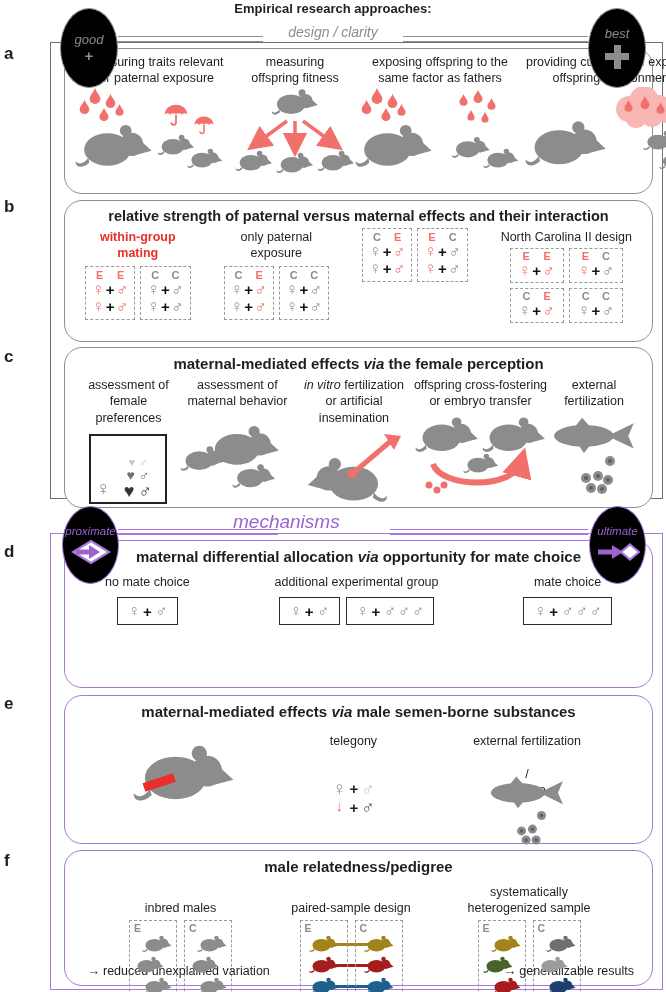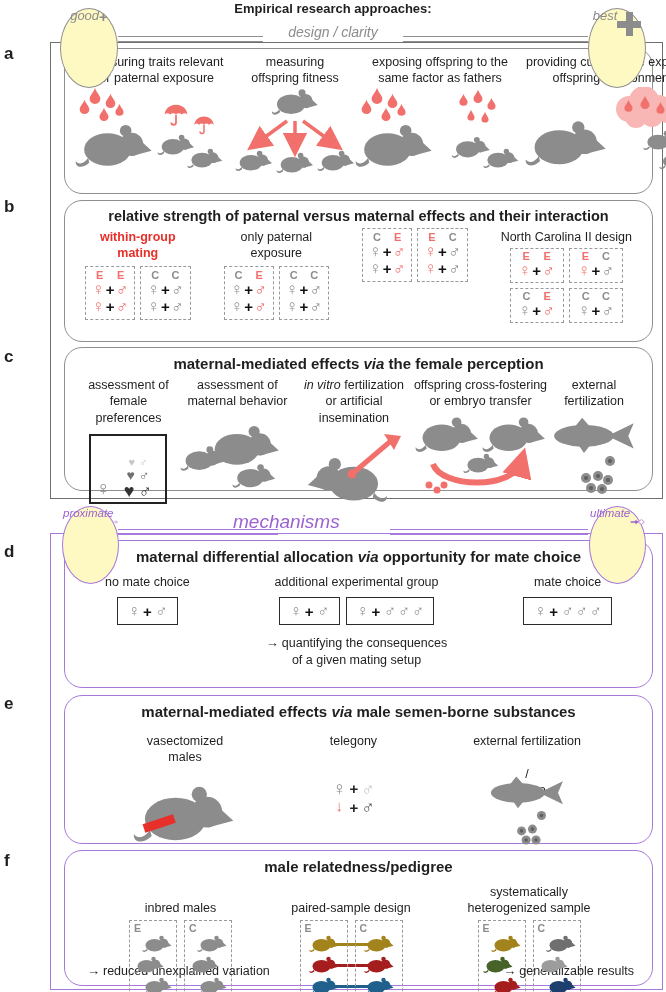--- a/index.html
+++ b/index.html
@@ -15,27 +15,27 @@
   .mline{height:4px;border-top:1.4px solid var(--purple_border);border-bottom:1.4px solid var(--purple_border);}
   .mech-title{left:233px;top:511px;width:200px;text-align:left;font-size:19px;font-style:italic;color:var(--purple);}
   
   .sec-gray{left:50px;top:42px;width:611px;height:455px;border:1.6px solid var(--mid_border);}
   .sec-purple{left:50px;top:533px;width:611px;height:455px;border:1.6px solid var(--purple_border);}
   .panel{left:64px;width:589px;border-radius:18px;background:#fff;z-index:2;box-sizing:border-box;}
   .panel.gray{border:1.5px solid var(--panel_border);}
   .panel.purple{border:1.5px solid var(--purple_border);}
   .p-a{top:48px;height:146px;}
   .p-b{top:200px;height:142px;}
-  .p-c{top:347px;height:144px;}
+  .p-c{top:347px;height:161px;}
   .p-d{top:540px;height:148px;}
   .p-e{top:695px;height:149px;}
   .p-f{top:850px;height:136px;position:absolute;}
   .plabel{left:4px;font-size:17px;font-weight:bold;z-index:3;}
   
-  .badge{border-radius:50%;background:#fef9c3;display:flex;flex-direction:row;align-items:flex-start;justify-content:center;z-index:6;box-sizing:border-box;}
+  .badge{border-radius:50%;background:#000000;display:flex;flex-direction:column;align-items:center;justify-content:center;z-index:6;box-sizing:border-box;}
   .badge.gray{border:1.6px solid var(--panel_border);color:#8c8c8c;}
   .badge.purple{border:1.6px solid var(--purple_border);color:var(--purple);}
   .badge .blabel{font-style:italic;font-size:13px;line-height:1.1;}
   .badge.purple .blabel{font-size:11.5px;}
   .plus-small{font-size:15px;font-weight:bold;color:#8c8c8c;line-height:1;}
   .cross{position:relative;width:24px;height:24px;margin-top:3px;}
   .cross::before{content:"";position:absolute;left:8.5px;top:0;width:7px;height:24px;background:#8c8c8c;}
   .cross::after{content:"";position:absolute;left:0;top:8.5px;width:24px;height:7px;background:#8c8c8c;}
   
   .ptitle{text-align:center;font-weight:bold;font-size:15px;margin-top:7px;}
@@ -476,21 +476,21 @@
     <path d="M2,10.5 L16,10.5 L16,6 L27,13 L16,20 L16,15.5 L2,15.5 Z" fill="var(--purple)"></path>
     <polygon points="34,5.5 43,13 34,20.5 25,13" fill="#fff" stroke="var(--purple_border)" stroke-width="2.2"></polygon>
   </svg>
 </div>
 
 <div class="abs sec-purple"></div>
 
 <div class="abs plabel" style="top:542px;">d</div>
 <div class="abs panel purple p-d">
   <div class="ptitle"><span>maternal differential allocation </span><span class="it">via</span><span> opportunity for mate choice</span></div>
-  <div class="cols" style="padding:0 40px;justify-content:space-between;align-items:flex-start;margin-top:4px;">
+  <div class="cols" style="padding:0 40px;justify-content:space-between;align-items:flex-end;margin-top:4px;">
     <div class="col">
       <span class="cap">no mate choice</span>
       <div class="dbox" style="margin-top:7px;">
         <span class="sym">♀</span>
         <span class="plus">+</span>
         <span class="sym">♂</span>
       </div>
     </div>
     <div class="col">
       <span class="cap">additional experimental group</span>
@@ -501,43 +501,39 @@
           <span class="sym">♂</span>
         </div>
         <div class="dbox">
           <span class="sym">♀</span>
           <span class="plus">+</span>
           <span class="sym">♂</span>
           <span class="sym">♂</span>
           <span class="sym">♂</span>
         </div>
       </div>
-      <div class="dnote"><span class="notearrow">→</span><span>quantifying the consequences
-of a given mating setup</span></div>
     </div>
     <div class="col">
       <span class="cap">mate choice</span>
       <div class="dbox" style="margin-top:7px;">
         <span class="sym">♀</span>
         <span class="plus">+</span>
         <span class="sym">♂</span>
         <span class="sym">♂</span>
         <span class="sym">♂</span>
       </div>
     </div>
   </div>
 </div>
 
 <div class="abs plabel" style="top:694px;">e</div>
 <div class="abs panel purple p-e">
   <div class="ptitle"><span>maternal-mediated effects </span><span class="it">via</span><span> male semen-borne substances</span></div>
   <div class="cols" style="padding:0 55px;justify-content:space-between;align-items:flex-start;margin-top:8px;">
     <div class="col" style="width:130px;">
-      <span class="cap caph">vasectomized
-males</span>
       <svg width="112" height="72" viewBox="0 0 112 72" style="margin-top:8px;">
         <use href="#mouse" class="gfill" x="4" y="4" width="102" height="64"></use>
         <rect x="14" y="42" width="32" height="9" fill="var(--red)" transform="rotate(-18 30 46)"></rect>
       </svg>
     </div>
     <div class="col" style="width:140px;">
       <span class="cap caph">telegony</span>
       <div class="telegony">
         <span class="tg-f">♀</span>
         <span class="tg-p">+</span>

